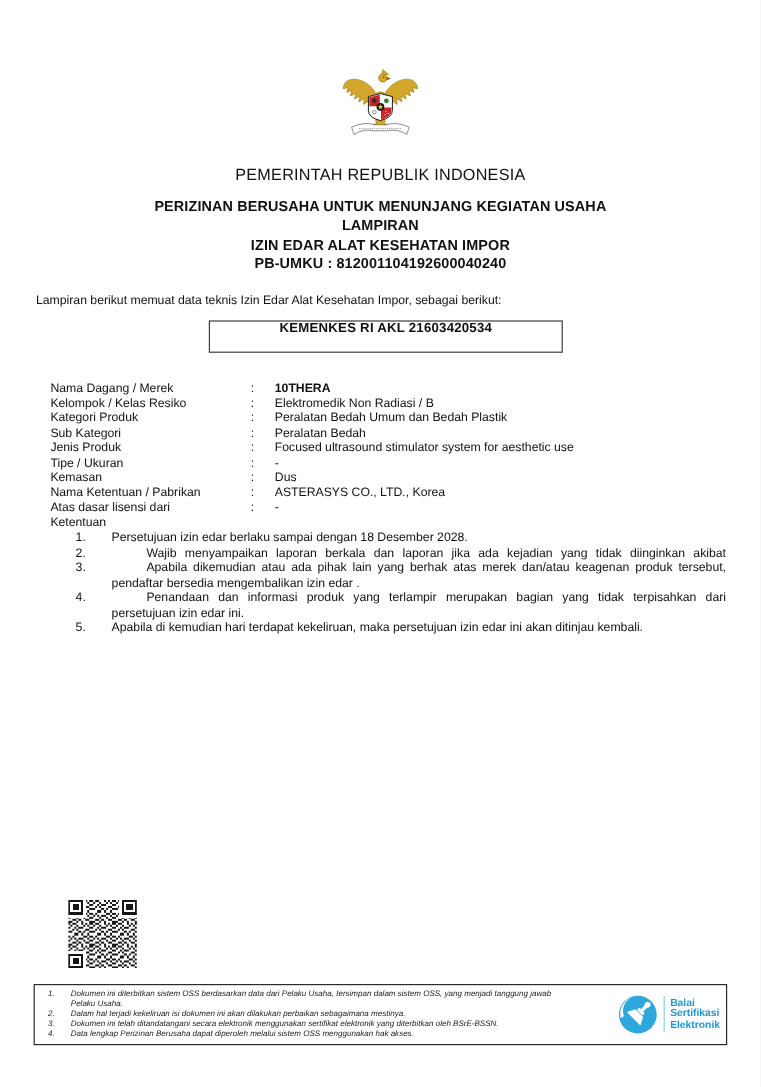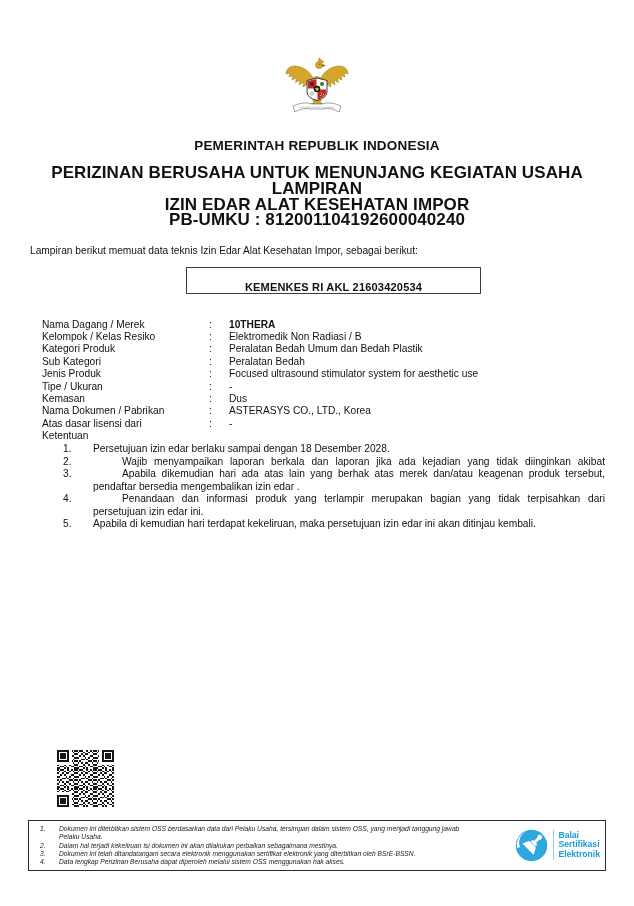--- a/index.html
+++ b/index.html
@@ -5,30 +5,30 @@
   * { margin:0; padding:0; box-sizing:border-box; }
   html,body { background:#e8e8e8; }
   .page {
     position:relative; width:634px; height:906px; background:#ffffff;
     margin:0 auto; overflow:hidden; color:#111;
     font-family:"Liberation Sans","DejaVu Sans",sans-serif;
   }
   .emblem { position:absolute; left:284px; top:55px; width:66px; height:64px; }
   .gov-title {
     position:absolute; top:138px; left:0; width:634px; text-align:center;
-    font-size:13.5px; font-weight:bold; letter-spacing:.2px;
+    font-size:13.5px; font-weight:normal; letter-spacing:.2px;
   }
   .main-title {
     position:absolute; top:165px; left:0; width:634px; text-align:center;
-    font-size:17px; font-weight:bold; line-height:15.8px; letter-spacing:.1px;
+    font-size:12px; font-weight:bold; line-height:15.8px; letter-spacing:.1px;
   }
   .intro { position:absolute; top:245px; left:30px; width:575px; font-size:10.2px; }
   .license-box {
-    position:absolute; top:267px; left:186px; width:295px; height:27px;
-    border:1.4px solid #3c3c3c; display:flex; align-items:flex-end; justify-content:center;
+    position:absolute; top:267px; left:174px; width:295px; height:27px;
+    border:1.4px solid #3c3c3c; display:flex; align-items:flex-start; justify-content:center;
     font-size:11px; font-weight:bold; letter-spacing:.2px;
   }
   .details { position:absolute; top:318.5px; left:30px; width:577px; font-size:10.2px; line-height:12.4px; }
   .drow { display:flex;padding-left:12px; }
   .dlabel { width:167px; }
   .dsep { width:20px; }
   .dvalue { flex:1; }
   .v-bold { font-weight:bold; }
   .klist { position:absolute; top:443px; left:63px; width:542px; font-size:10.2px; line-height:12.55px; }
   .kitem { display:flex; }
@@ -130,21 +130,21 @@
       <div class="dlabel">Tipe / Ukuran</div>
       <div class="dsep">:</div>
       <div class="dvalue">-</div>
     </div>
     <div class="drow">
       <div class="dlabel">Kemasan</div>
       <div class="dsep">:</div>
       <div class="dvalue">Dus</div>
     </div>
     <div class="drow">
-      <div class="dlabel">Nama Dokumen / Pabrikan</div>
+      <div class="dlabel">Nama Ketentuan / Pabrikan</div>
       <div class="dsep">:</div>
       <div class="dvalue">ASTERASYS CO., LTD., Korea</div>
     </div>
     <div class="drow">
       <div class="dlabel">Atas dasar lisensi dari</div>
       <div class="dsep">:</div>
       <div class="dvalue">-</div>
     </div>
     <div class="drow">
       <div class="dlabel">Ketentuan</div>
@@ -160,21 +160,21 @@
     </div>
     <div class="kitem">
       <div class="knum">2.</div>
       <div class="klines">
         <div class="just">Wajib menyampaikan laporan berkala dan laporan jika ada kejadian yang tidak diinginkan akibat</div>
       </div>
     </div>
     <div class="kitem">
       <div class="knum">3.</div>
       <div class="klines">
-        <div class="just">Apabila dikemudian hari ada atas lain yang berhak atas merek dan/atau keagenan produk tersebut,</div>
+        <div class="just">Apabila dikemudian atau ada pihak lain yang berhak atas merek dan/atau keagenan produk tersebut,</div>
         <div>pendaftar bersedia mengembalikan izin edar .</div>
       </div>
     </div>
     <div class="kitem">
       <div class="knum">4.</div>
       <div class="klines">
         <div class="just">Penandaan dan informasi produk yang terlampir merupakan bagian yang tidak terpisahkan dari</div>
         <div>persetujuan izin edar ini.</div>
       </div>
     </div>

